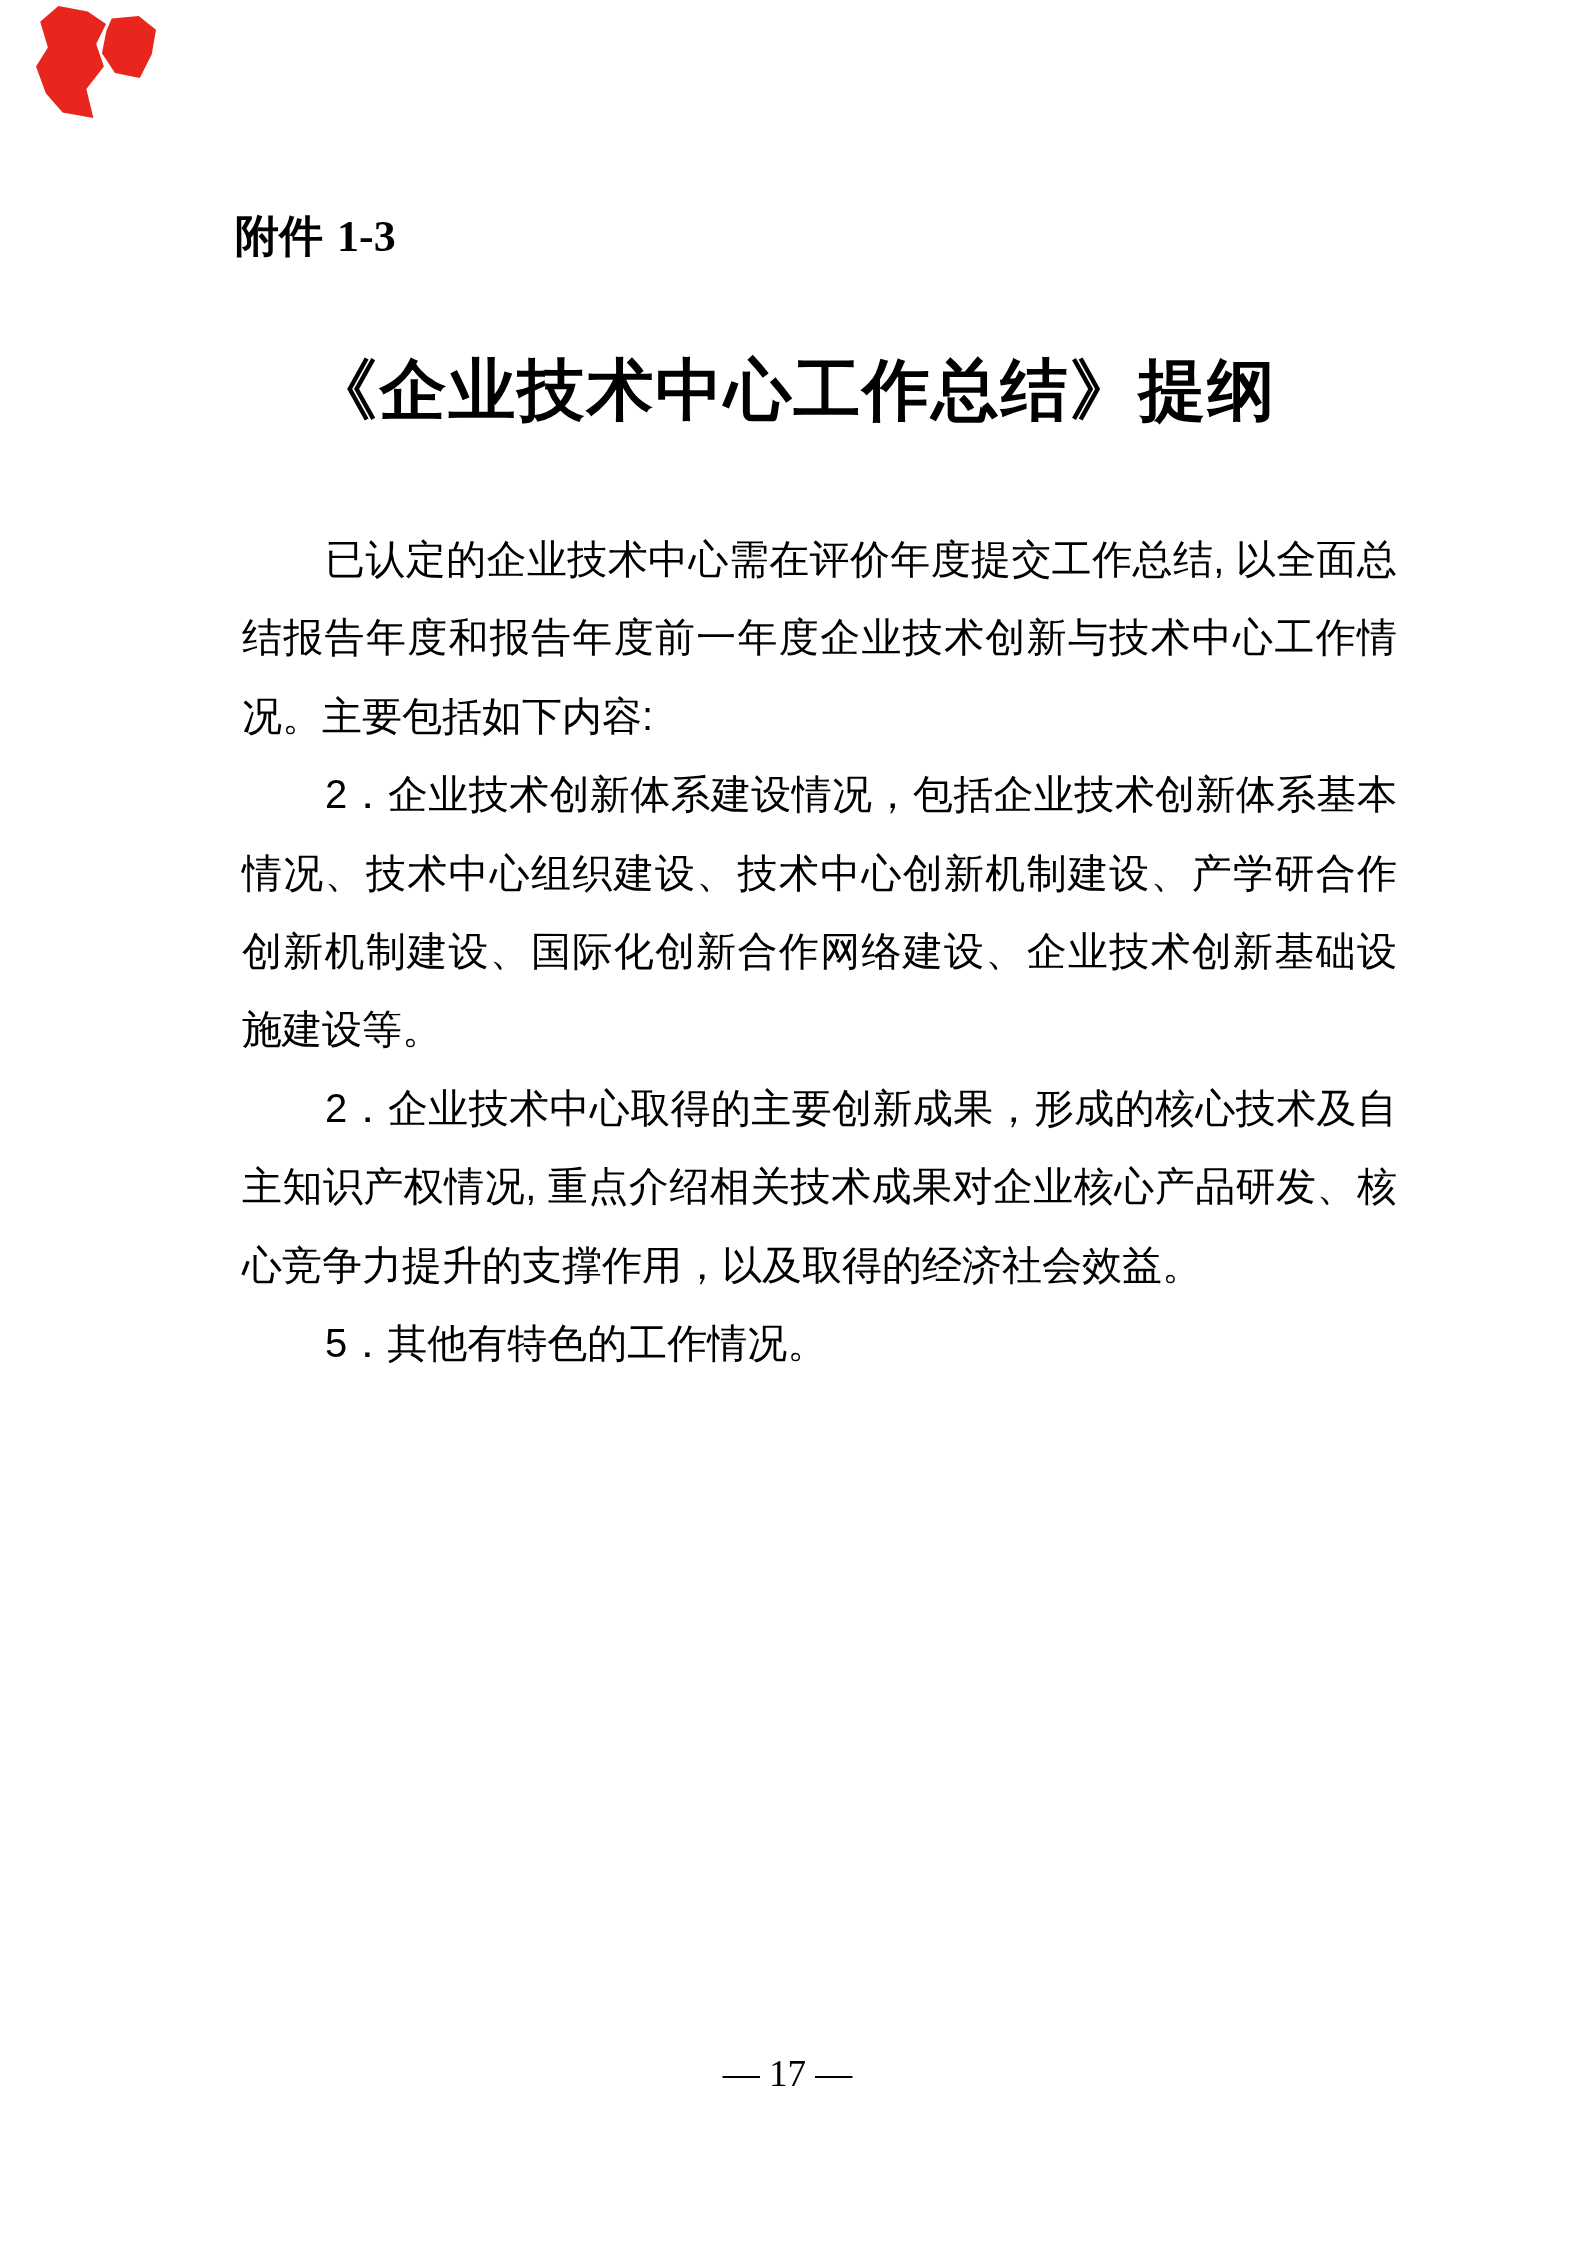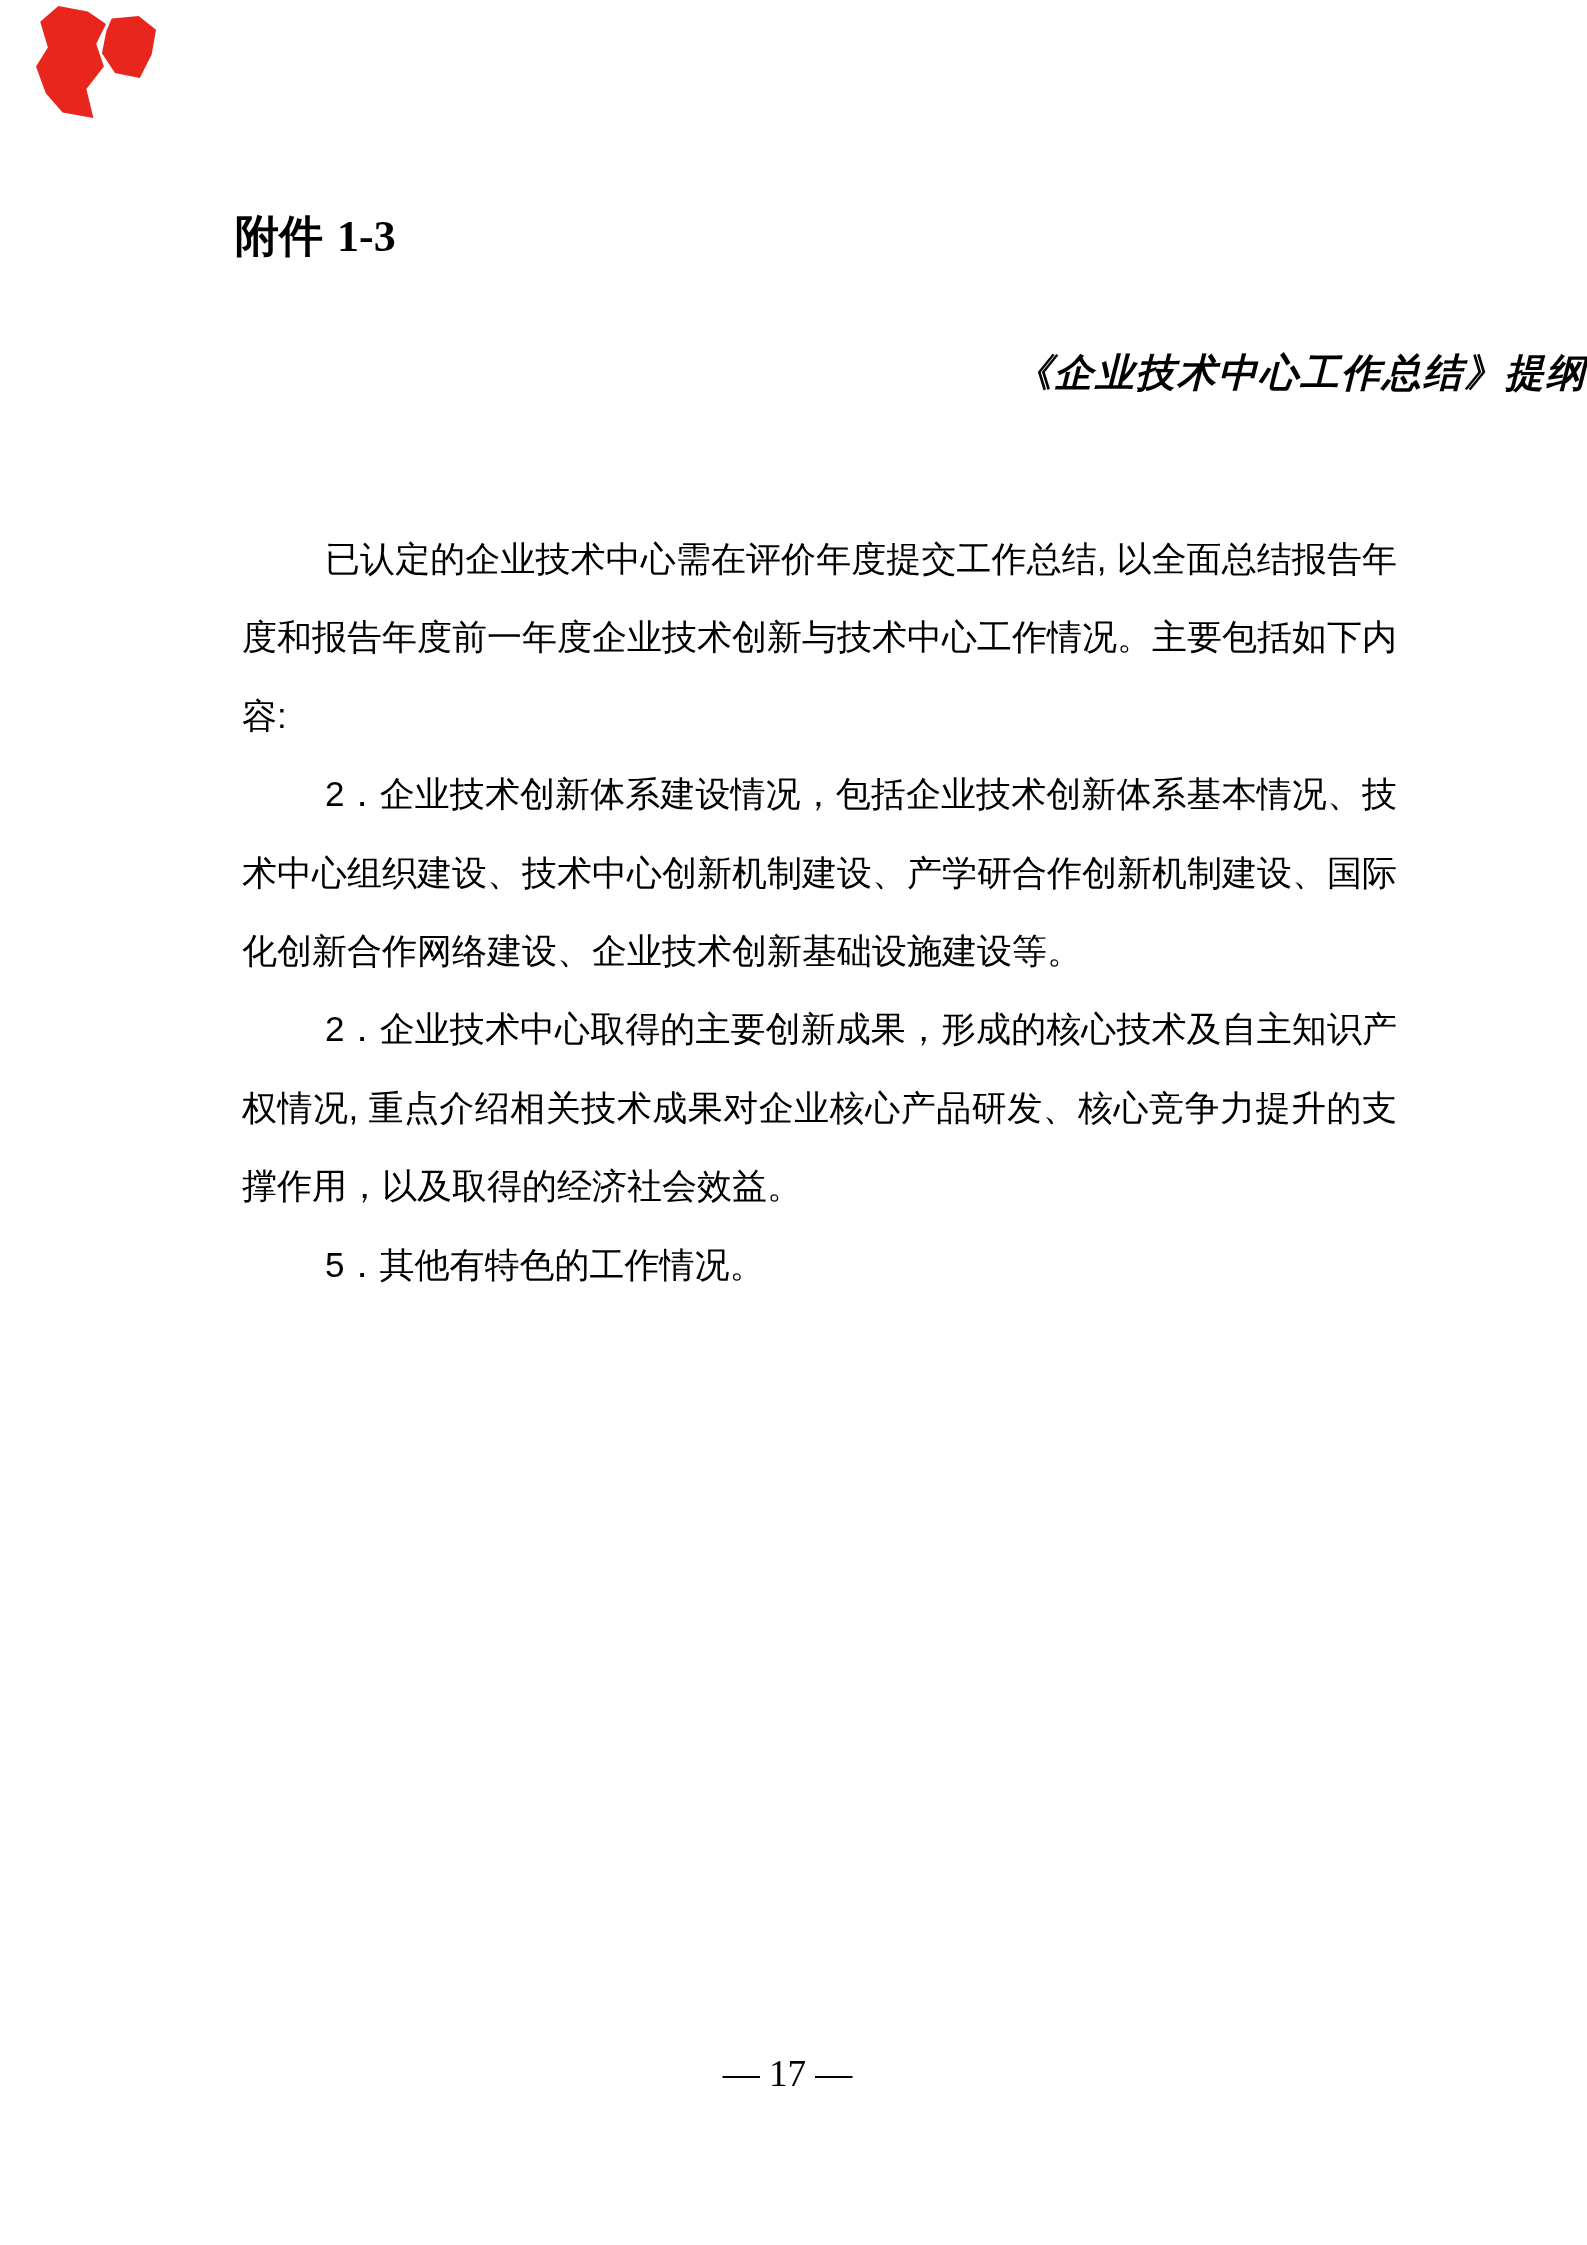--- a/index.html
+++ b/index.html
@@ -47,33 +47,32 @@
   .attachment .num {
     font-family: "Liberation Serif", "DejaVu Serif", serif;
     margin-left: 14px;
   }
   .title {
     position: absolute;
     left: 0;
     right: 0;
     top: 350px;
     margin: 0;
-    text-align: right;
-    font-size: 39px;
+    text-align: center;
+    font-size: 67px;
     font-weight: bold;
     letter-spacing: 2px;
     line-height: 1.2;
-    font-style: italic;
   }
   .body-text {
     position: absolute;
     left: 242px;
     top: 520px;
     width: 1155px;
-    font-size: 35px;
+    font-size: 40px;
     line-height: 78.4px;
     text-align: justify;
   }
   .body-text p {
     margin: 0;
     padding: 0;
     text-indent: 83px;
   }
   .pagenum {
     position: absolute;

